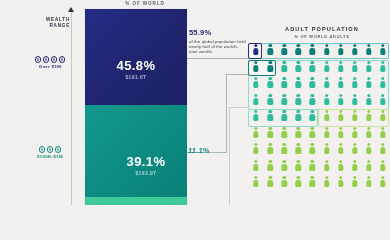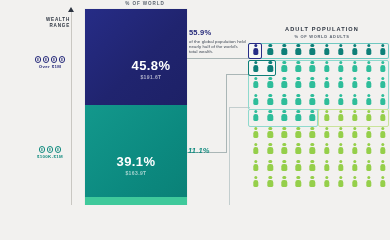--- a/index.html
+++ b/index.html
@@ -55,22 +55,22 @@
   }
   .seg{position:absolute;left:0;width:100%;}
   .seg-1{top:0;height:96px;background:linear-gradient(135deg,#262c86 0%,#20246f 55%,#1d2166 100%);}
   .seg-2{top:96px;height:92px;background:linear-gradient(135deg,#13988c 0%,#0c8a80 60%,#0a8177 100%);}
   .seg-3{top:188px;height:8px;background:#3fc99b;}
   .seg-label{
     position:absolute;left:0;width:100%;text-align:center;color:#ffffff;
   }
   .seg-pct{font-size:13px;font-weight:bold;letter-spacing:.4px;}
   .seg-val{font-size:5px;font-weight:bold;letter-spacing:.4px;opacity:.62;margin-top:1px;}
-  .lbl-1{top:49px;padding-left:15px;}
-  .lbl-2{top:145px;}
+  .lbl-1{top:49px;}
+  .lbl-2{top:145px;padding-left:10px;}
 
   
   .callout-1{position:absolute;left:189px;top:28px;width:58px;}
   .callout-1 .pct{font-size:7.5px;font-weight:bold;color:#25297a;letter-spacing:.2px;}
   .callout-1 .desc{
     font-size:4.3px;line-height:5.4px;color:#3a4350;margin-top:1.5px;letter-spacing:.1px;
   }
   .callout-2{position:absolute;left:188px;top:146px;font-style:italic;}
   .callout-2 .pct{font-size:7.5px;font-weight:bold;color:#0f8a7e;letter-spacing:.2px;}
 

